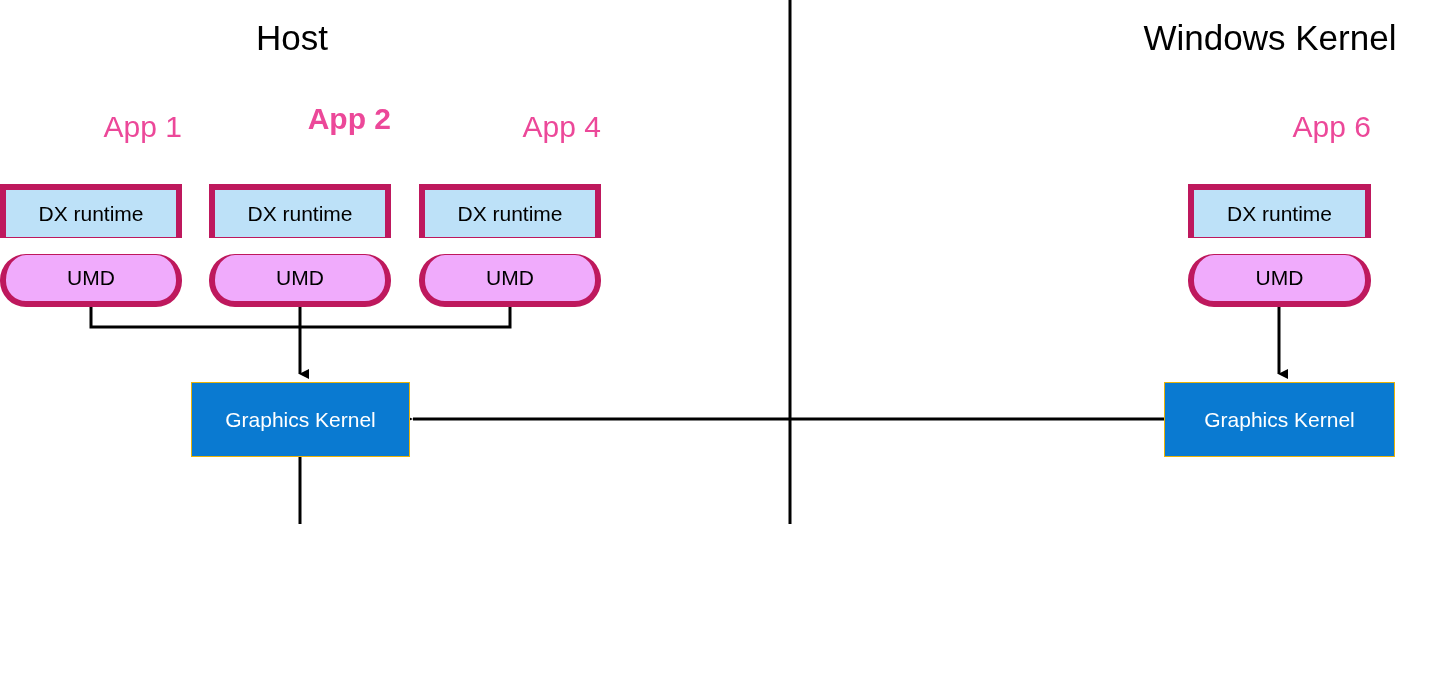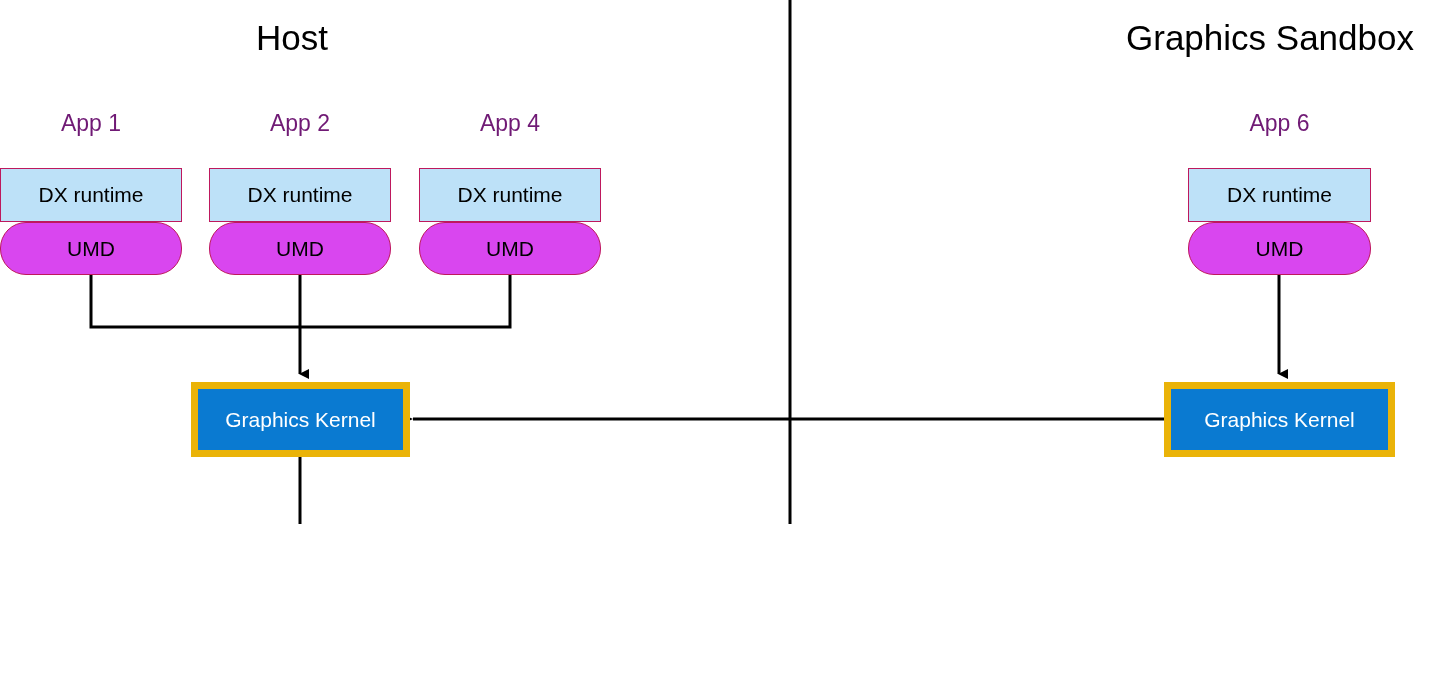--- a/index.html
+++ b/index.html
@@ -30,55 +30,56 @@
     position: absolute;
     font-size: 35px;
     line-height: 1;
     color: #000000;
     text-align: center;
     white-space: nowrap;
     font-weight: 400;
   }
   .app-title {
     position: absolute;
-    font-size: 23px;
+    font-size: 30px;
     line-height: 1;
-    color: #701a75;
-    text-align: center;
+    color: #ec4899;
+    text-align: right;
     white-space: nowrap;
     font-weight: 400;
   }
   .app-stack {
     position: absolute;
     box-sizing: border-box;
   }
   .layer {
     box-sizing: border-box;
     display: flex;
     align-items: center;
     justify-content: center;
-    border: 1px solid #be185d;
+    border: 6px solid #be185d;
     font-size: 21px;
     color: #000000;
     white-space: nowrap;
+    margin-top: 16px;
   }
   .layer-dx {
     background: #BDE1F8;
     border-bottom-width: 1px;
   }
   .layer-umd {
-    background: #d946ef;
+    background: #f0abfc;
     border-top-width: 1px;
     border-radius: 26px;
   }
   .kernel-box {
     position: absolute;
     box-sizing: border-box;
     background: #0A7AD1;
-    border: 7px solid #eab308;
+    border: 1px solid #eab308;
     display: flex;
     align-items: center;
     justify-content: center;
     font-size: 21px;
     color: #ffffff;
     white-space: nowrap;
   }
 </style>
 </head>
 <body>
@@ -134,29 +135,29 @@
       <rect x="333" y="598" width="6" height="6"></rect>
 
       <rect x="321" y="589" width="19" height="5"></rect>
 
       <rect x="338" y="579" width="0" height="0"></rect>
     </g>
   </svg>
 
   <div class="zone-title" style="left:192px; top:20px; width:200px;">Host</div>
 
-  <div class="zone-title" style="left:1120px; top:20px; width:300px;">Graphics Sandbox</div>
+  <div class="zone-title" style="left:1120px; top:20px; width:300px;">Windows Kernel</div>
 
   <div class="app-title" style="left:0px; top:112px; width:182px;">App 1</div>
   <div class="app-stack" style="left:0px; top:168px; width:182px; height:107px;">
     <div class="layer layer-dx" style="height:54px;">DX runtime</div>
     <div class="layer layer-umd" style="height:53px;">UMD</div>
   </div>
 
-  <div class="app-title" style="left:209px; top:112px; width:182px;">App 2</div>
+  <div class="app-title" style="left:209px; top:104px; width:182px;font-weight:bold;">App 2</div>
   <div class="app-stack" style="left:209px; top:168px; width:182px; height:107px;">
     <div class="layer layer-dx" style="height:54px;">DX runtime</div>
     <div class="layer layer-umd" style="height:53px;">UMD</div>
   </div>
 
   <div class="app-title" style="left:419px; top:112px; width:182px;">App 4</div>
   <div class="app-stack" style="left:419px; top:168px; width:182px; height:107px;">
     <div class="layer layer-dx" style="height:54px;">DX runtime</div>
     <div class="layer layer-umd" style="height:53px;">UMD</div>
   </div>

